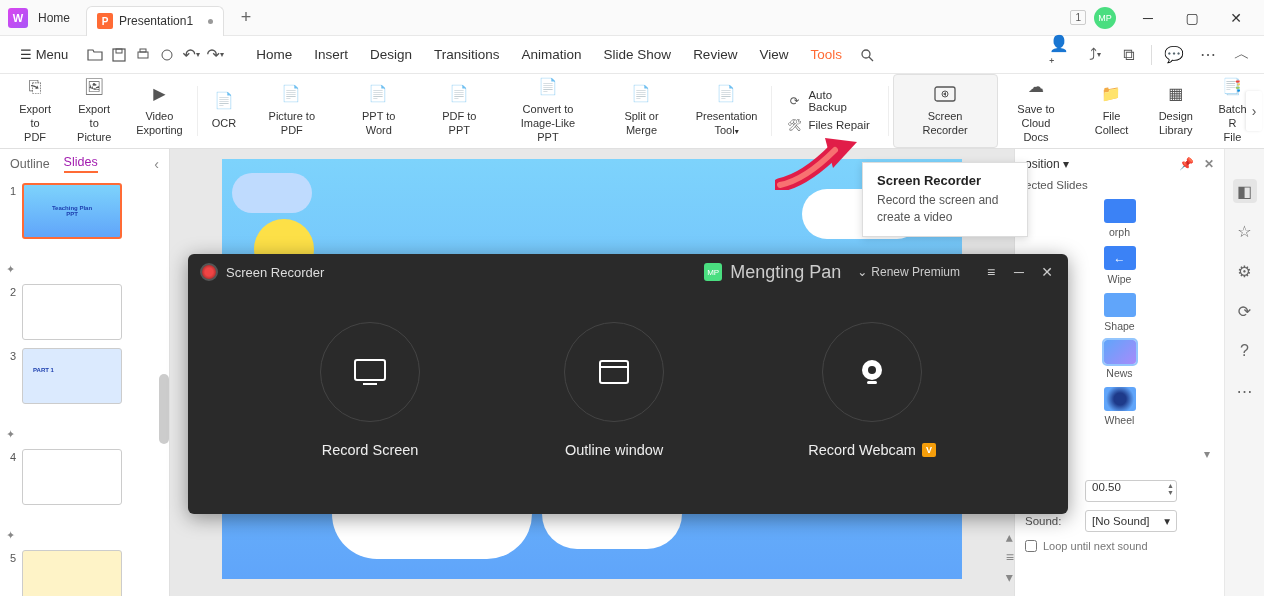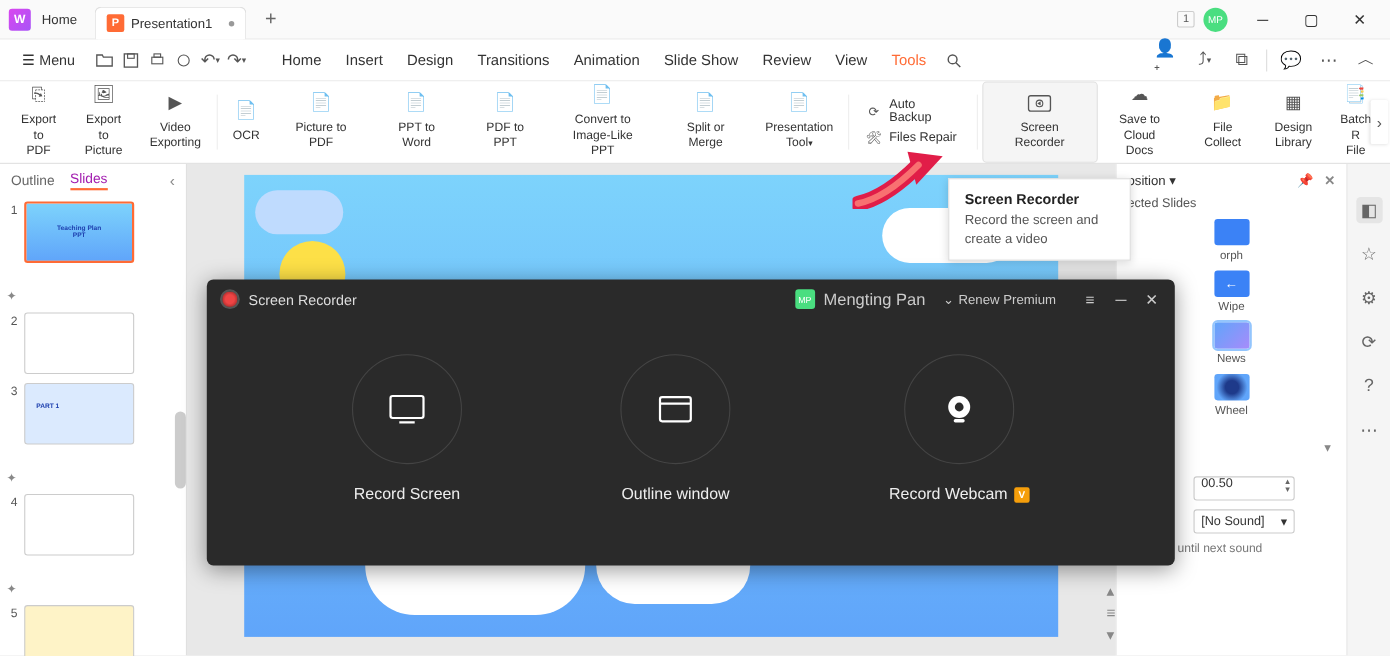--- a/index.html
+++ b/index.html
@@ -106,21 +106,21 @@
 .side-ico { width: 24px; height: 24px; display: flex; align-items: center; justify-content: center; color: #666; border-radius: 4px; }
 .side-ico.active { background: #e5e5e5; }
 
 
 .recorder { position: absolute; left: 188px; top: 254px; width: 880px; height: 260px; background: #2a2a2a; border-radius: 6px; z-index: 200; box-shadow: 0 4px 20px rgba(0,0,0,0.4); }
 .rec-titlebar { height: 36px; display: flex; align-items: center; padding: 0 12px; }
 .rec-logo { width: 18px; height: 18px; border-radius: 50%; background: radial-gradient(circle, #ef4444 40%, #7f1d1d 100%); margin-right: 8px; border: 2px solid #555; }
 .rec-title { color: #ddd; font-size: 13px; }
 .rec-user { margin-left: auto; display: flex; align-items: center; gap: 8px; }
 .rec-avatar { width: 18px; height: 18px; background: #4ade80; border-radius: 3px; color: #fff; font-size: 8px; display: flex; align-items: center; justify-content: center; }
-.rec-username { color: #ccc; font-size: 15px; text-align: center; }
+.rec-username { color: #ccc; font-size: 18px; text-align: center; }
 .rec-renew { color: #ccc; font-size: 12px; margin-left: 8px; display: flex; align-items: center; gap: 4px; }
 .rec-renew::before { content: '⌄'; font-size: 12px; }
 .rec-ctrls { display: flex; gap: 10px; margin-left: 14px; }
 .rec-ctrl { color: #ccc; font-size: 14px; width: 18px; text-align: center; }
 .rec-body { display: flex; justify-content: space-around; align-items: center; height: 200px; padding: 0 60px; }
 .rec-opt { display: flex; flex-direction: column; align-items: center; gap: 20px; }
 .rec-circle { width: 100px; height: 100px; border: 1px solid #444; border-radius: 50%; display: flex; align-items: center; justify-content: center; color: #fff; font-size: 32px; }
 .rec-label { color: #eee; font-size: 14.5px; display: flex; align-items: center; gap: 6px; }
 .vip-badge { width: 14px; height: 14px; background: #f59e0b; color: #fff; font-size: 9px; border-radius: 2px; display: flex; align-items: center; justify-content: center; font-weight: bold; }
 
@@ -379,20 +379,24 @@
       </div>
       <div class="sub-head">ected Slides</div>
       <div class="trans-grid">
         <div class="trans-cell">
             <div class="trans-swatch"></div>
             <span>orph</span>
           </div>
         <div class="trans-cell">
             <div class="trans-swatch">←</div>
             <span>Wipe</span>
+          </div>
+        <div class="trans-cell">
+            <div class="trans-swatch shape"></div>
+            <span>Shape</span>
           </div>
         <div class="trans-cell sel">
             <div class="trans-swatch news"></div>
             <span>News</span>
           </div>
         <div class="trans-cell">
             <div class="trans-swatch wheel"></div>
             <span>Wheel</span>
           </div>
       </div>

